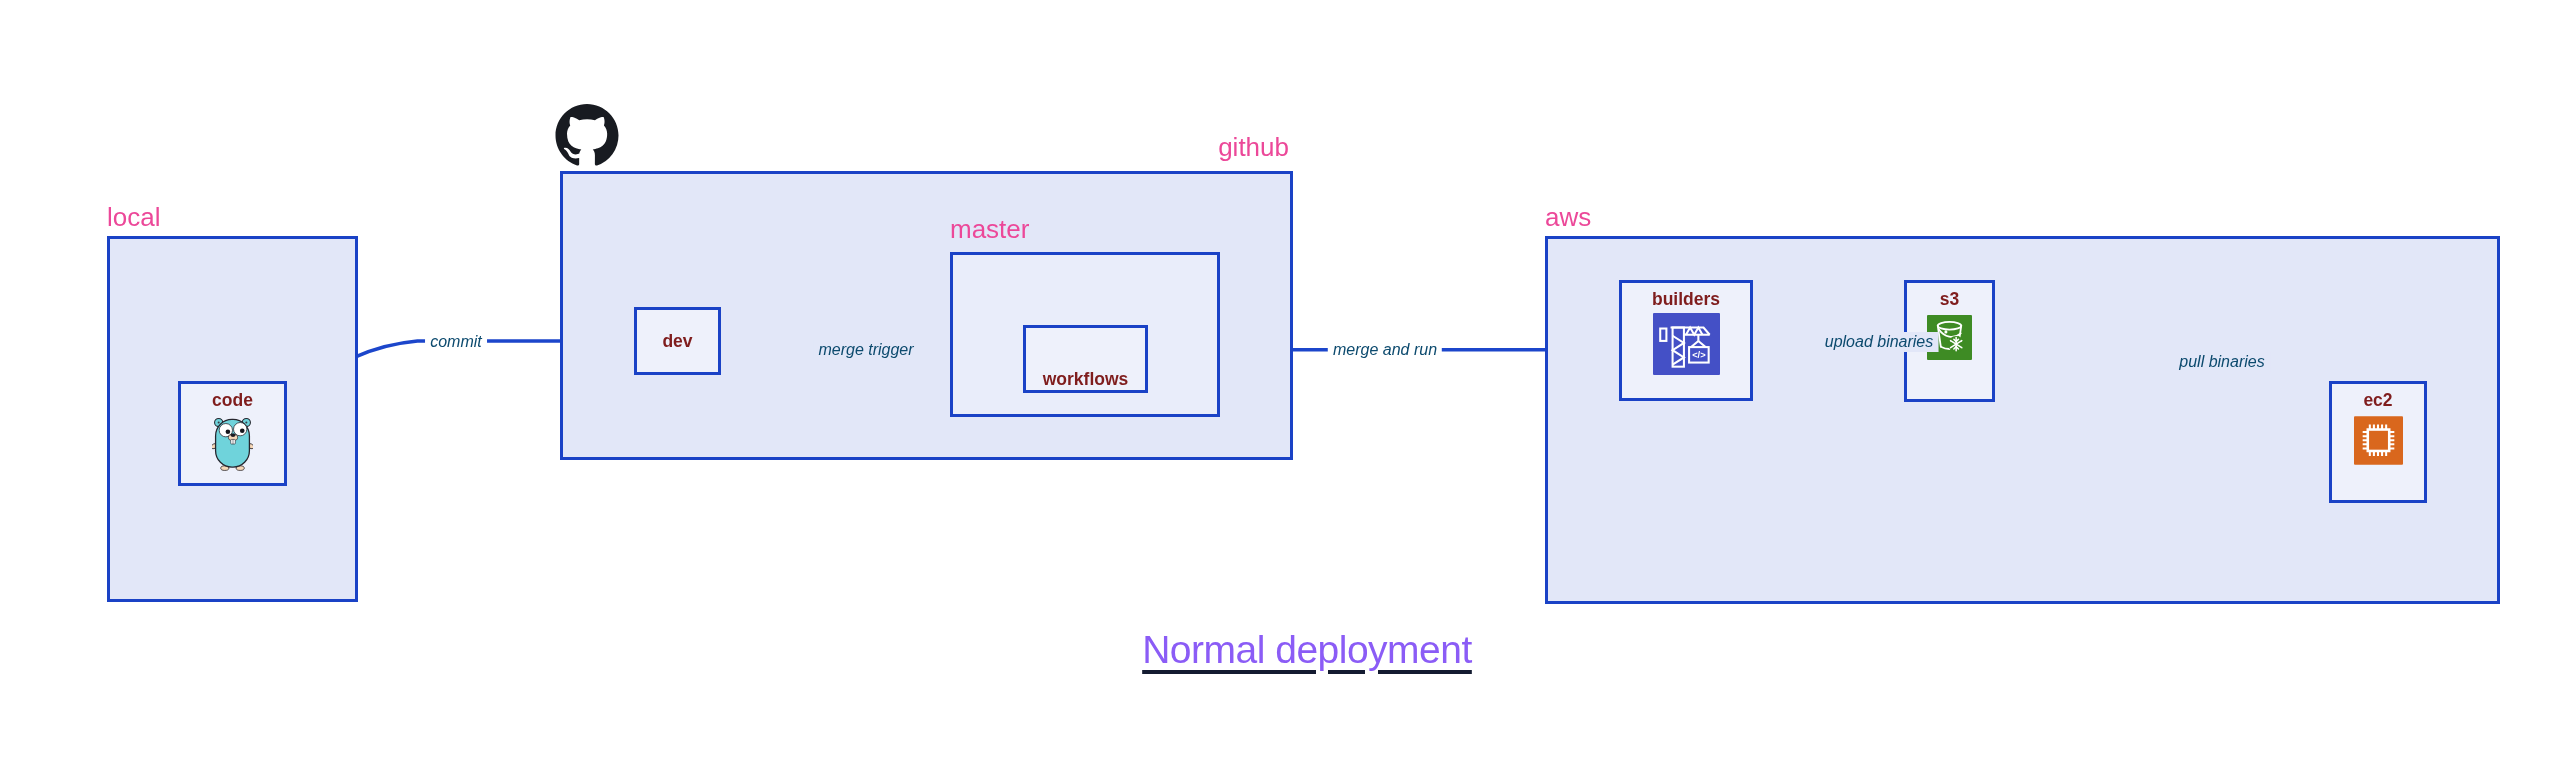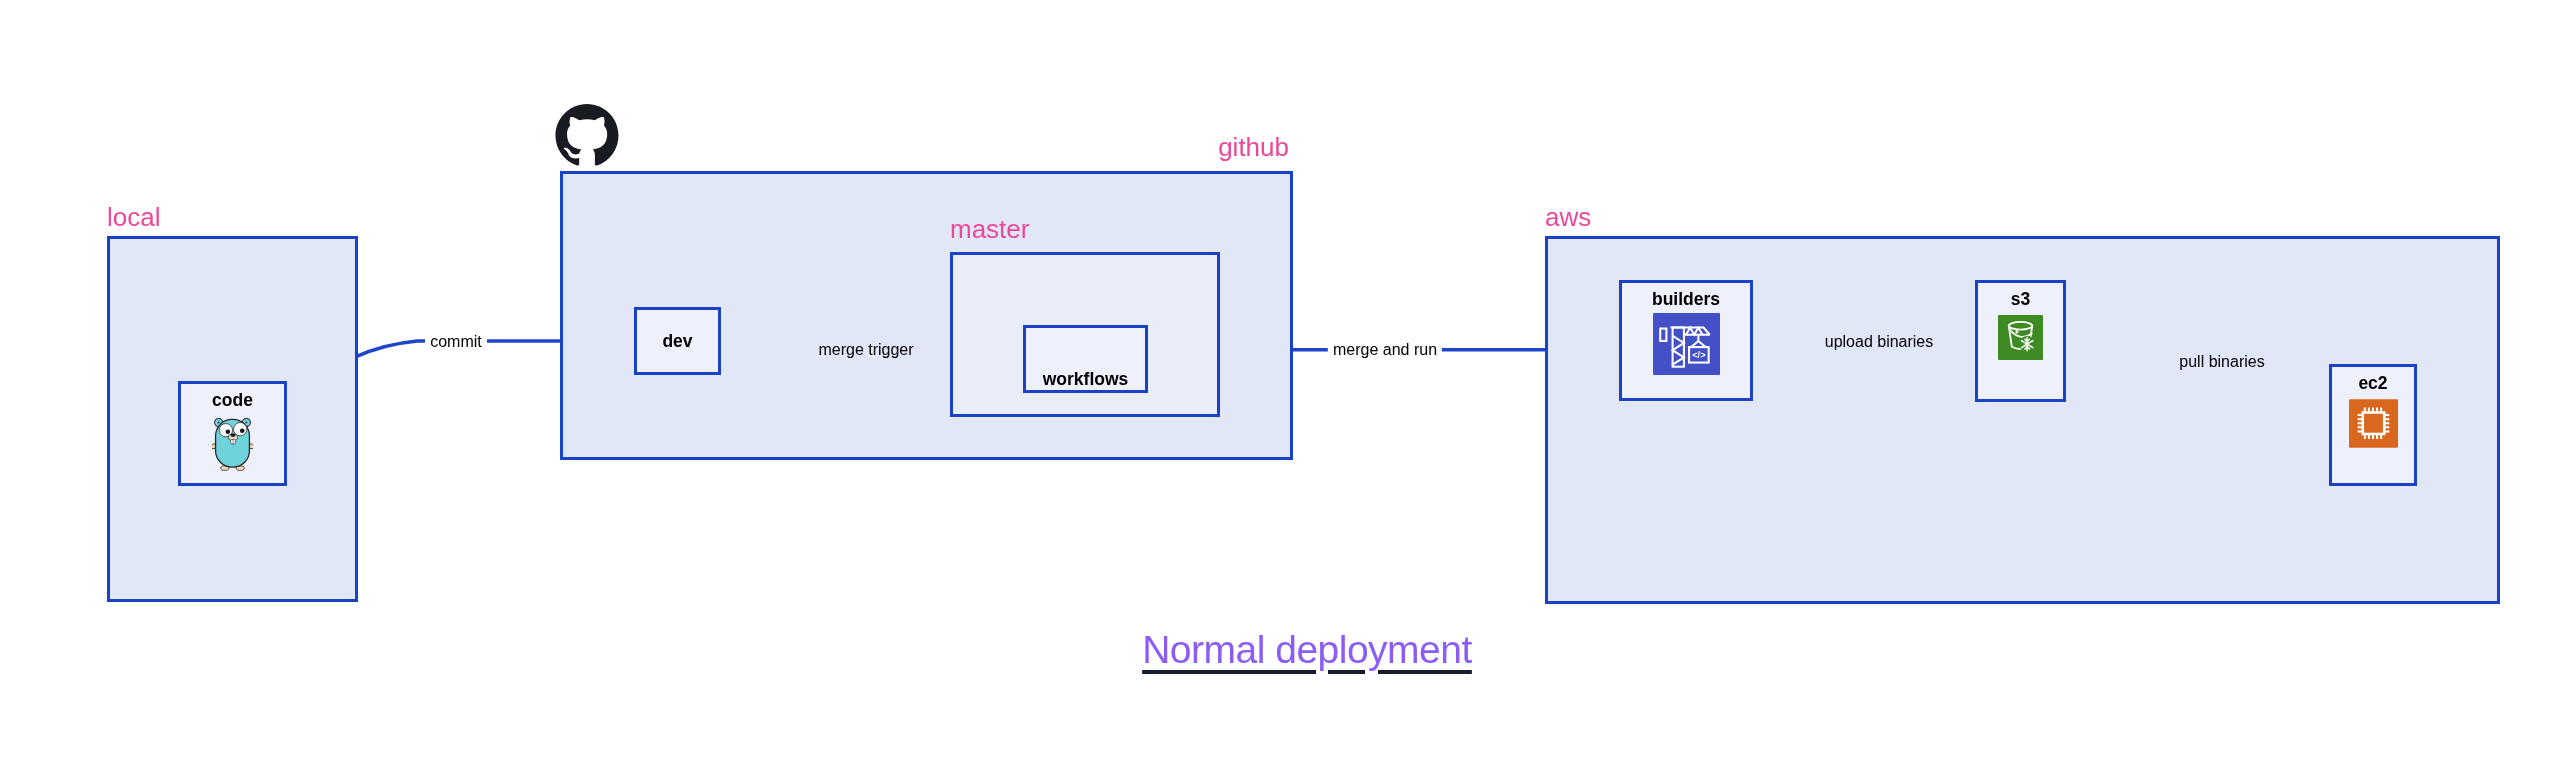--- a/index.html
+++ b/index.html
@@ -11,29 +11,29 @@
   .edge{stroke:#1c46cb;stroke-width:7;fill:none;}
   .arrowhead{fill:#1c46cb;}
   .group{position:absolute;border:3.1px solid #1a42c6;background:#e2e7f8;box-sizing:border-box;}
   .group.master{background:#e9edfa;}
   .node{
     position:absolute;border:3.6px solid #1a42c6;background:#eef1fb;box-sizing:border-box;
     display:flex;flex-direction:column;align-items:center;
   }
   .node.centered{justify-content:center;}
   .node.topstack{padding-top:6.2px;}
-  .nlabel{font-size:17.5px;font-weight:700;color:#000000;letter-spacing:0px;}
+  .nlabel{font-size:17.5px;font-weight:700;color:#7f1d1d;letter-spacing:0px;}
   .glabel{
     position:absolute;font-size:26px;color:#ec4899;line-height:1.1;
   }
   .glabel.center{text-align:left;}
   .glabel.right{text-align:right;}
   .elabel{
     position:absolute;transform:translate(-50%,-50%);
-    font-size:16px;color:#000000;
+    font-size:16px;font-style:italic;color:#0c4a6e;
     padding:1px 5.2px;white-space:nowrap;
   }
   .elabel.on-white{background:#ffffff;}
   .elabel.on-lav{background:#e2e7f8;}
   .title{
     position:absolute;transform:translateX(-50%);
     font-size:39px;color:#8b5cf6;white-space:nowrap;letter-spacing:-0.5px;
     text-decoration:underline;text-decoration-thickness:3.6px;text-underline-offset:7.2px;
     text-decoration-color:#141b31;
   }
@@ -115,21 +115,21 @@
         <path d="M60,42 H110"></path>
         <path d="M64,42 L72,28 L80,42 L88,28 L96,42"></path>
         <path d="M88,42 V54"></path>
         <path d="M88,54 L74,66 M88,54 L102,66"></path>
         <rect x="70" y="66" width="38" height="30"></rect>
       </g>
       <text x="89" y="88" text-anchor="middle" font-family="Liberation Sans, sans-serif" font-size="18" font-weight="700" fill="#ffffff">&lt;/&gt;</text>
     </svg>
   </div>
 
-  <div class="node topstack" style="left:1975px;top:280px;width:91px;height:122px;">
+  <div class="node topstack" style="left:1904px;top:280px;width:91px;height:122px;">
     <div class="nlabel">s3</div>
     <svg class="icon-box" style="margin-top:5.2px;" width="45" height="45" viewBox="0 0 88 88">
       <rect x="0" y="0" width="88" height="88" rx="2" fill="#3e8b24"></rect>
       <g stroke="#ffffff" stroke-width="3.5" fill="none" stroke-linecap="round">
         <ellipse cx="44" cy="21" rx="23" ry="7.5"></ellipse>
         <path d="M21,21 L27,62 M67,21 L61,62"></path>
         <path d="M27,62 Q44,71 61,62"></path>
         <path d="M23,28 C34,44 52,48 66,36"></path>
       </g>
       <circle cx="37" cy="33" r="3" fill="#ffffff"></circle>
@@ -137,21 +137,21 @@
       <g stroke="#ffffff" stroke-width="3" fill="none" stroke-linecap="round">
         <path d="M57,44 V70"></path>
         <path d="M46,50 L68,64"></path>
         <path d="M68,50 L46,64"></path>
         <path d="M52.5,47.5 L57,52 L61.5,47.5"></path>
         <path d="M52.5,66.5 L57,62 L61.5,66.5"></path>
       </g>
     </svg>
   </div>
 
-  <div class="node topstack" style="left:2329px;top:364px;width:88px;height:122px;">
+  <div class="node topstack" style="left:2329px;top:381px;width:98px;height:122px;">
     <div class="nlabel">ec2</div>
     <svg class="icon-box" style="margin-top:5.2px;" width="49" height="49" viewBox="0 0 96 95">
       <rect x="0" y="0" width="96" height="95" rx="2" fill="#d9671d"></rect>
       <rect x="27" y="26" width="42" height="42" fill="none" stroke="#ffffff" stroke-width="5"></rect>
       <g stroke="#ffffff" stroke-width="4">
         <path d="M31,16 V26 M39,16 V26 M47,16 V26 M55,16 V26 M63,16 V26"></path>
         <path d="M31,68 V78 M39,68 V78 M47,68 V78 M55,68 V78 M63,68 V78"></path>
         <path d="M17,31 H27 M17,39 H27 M17,47 H27 M17,55 H27 M17,63 H27"></path>
         <path d="M69,31 H79 M69,39 H79 M69,47 H79 M69,55 H79 M69,63 H79"></path>
       </g>

